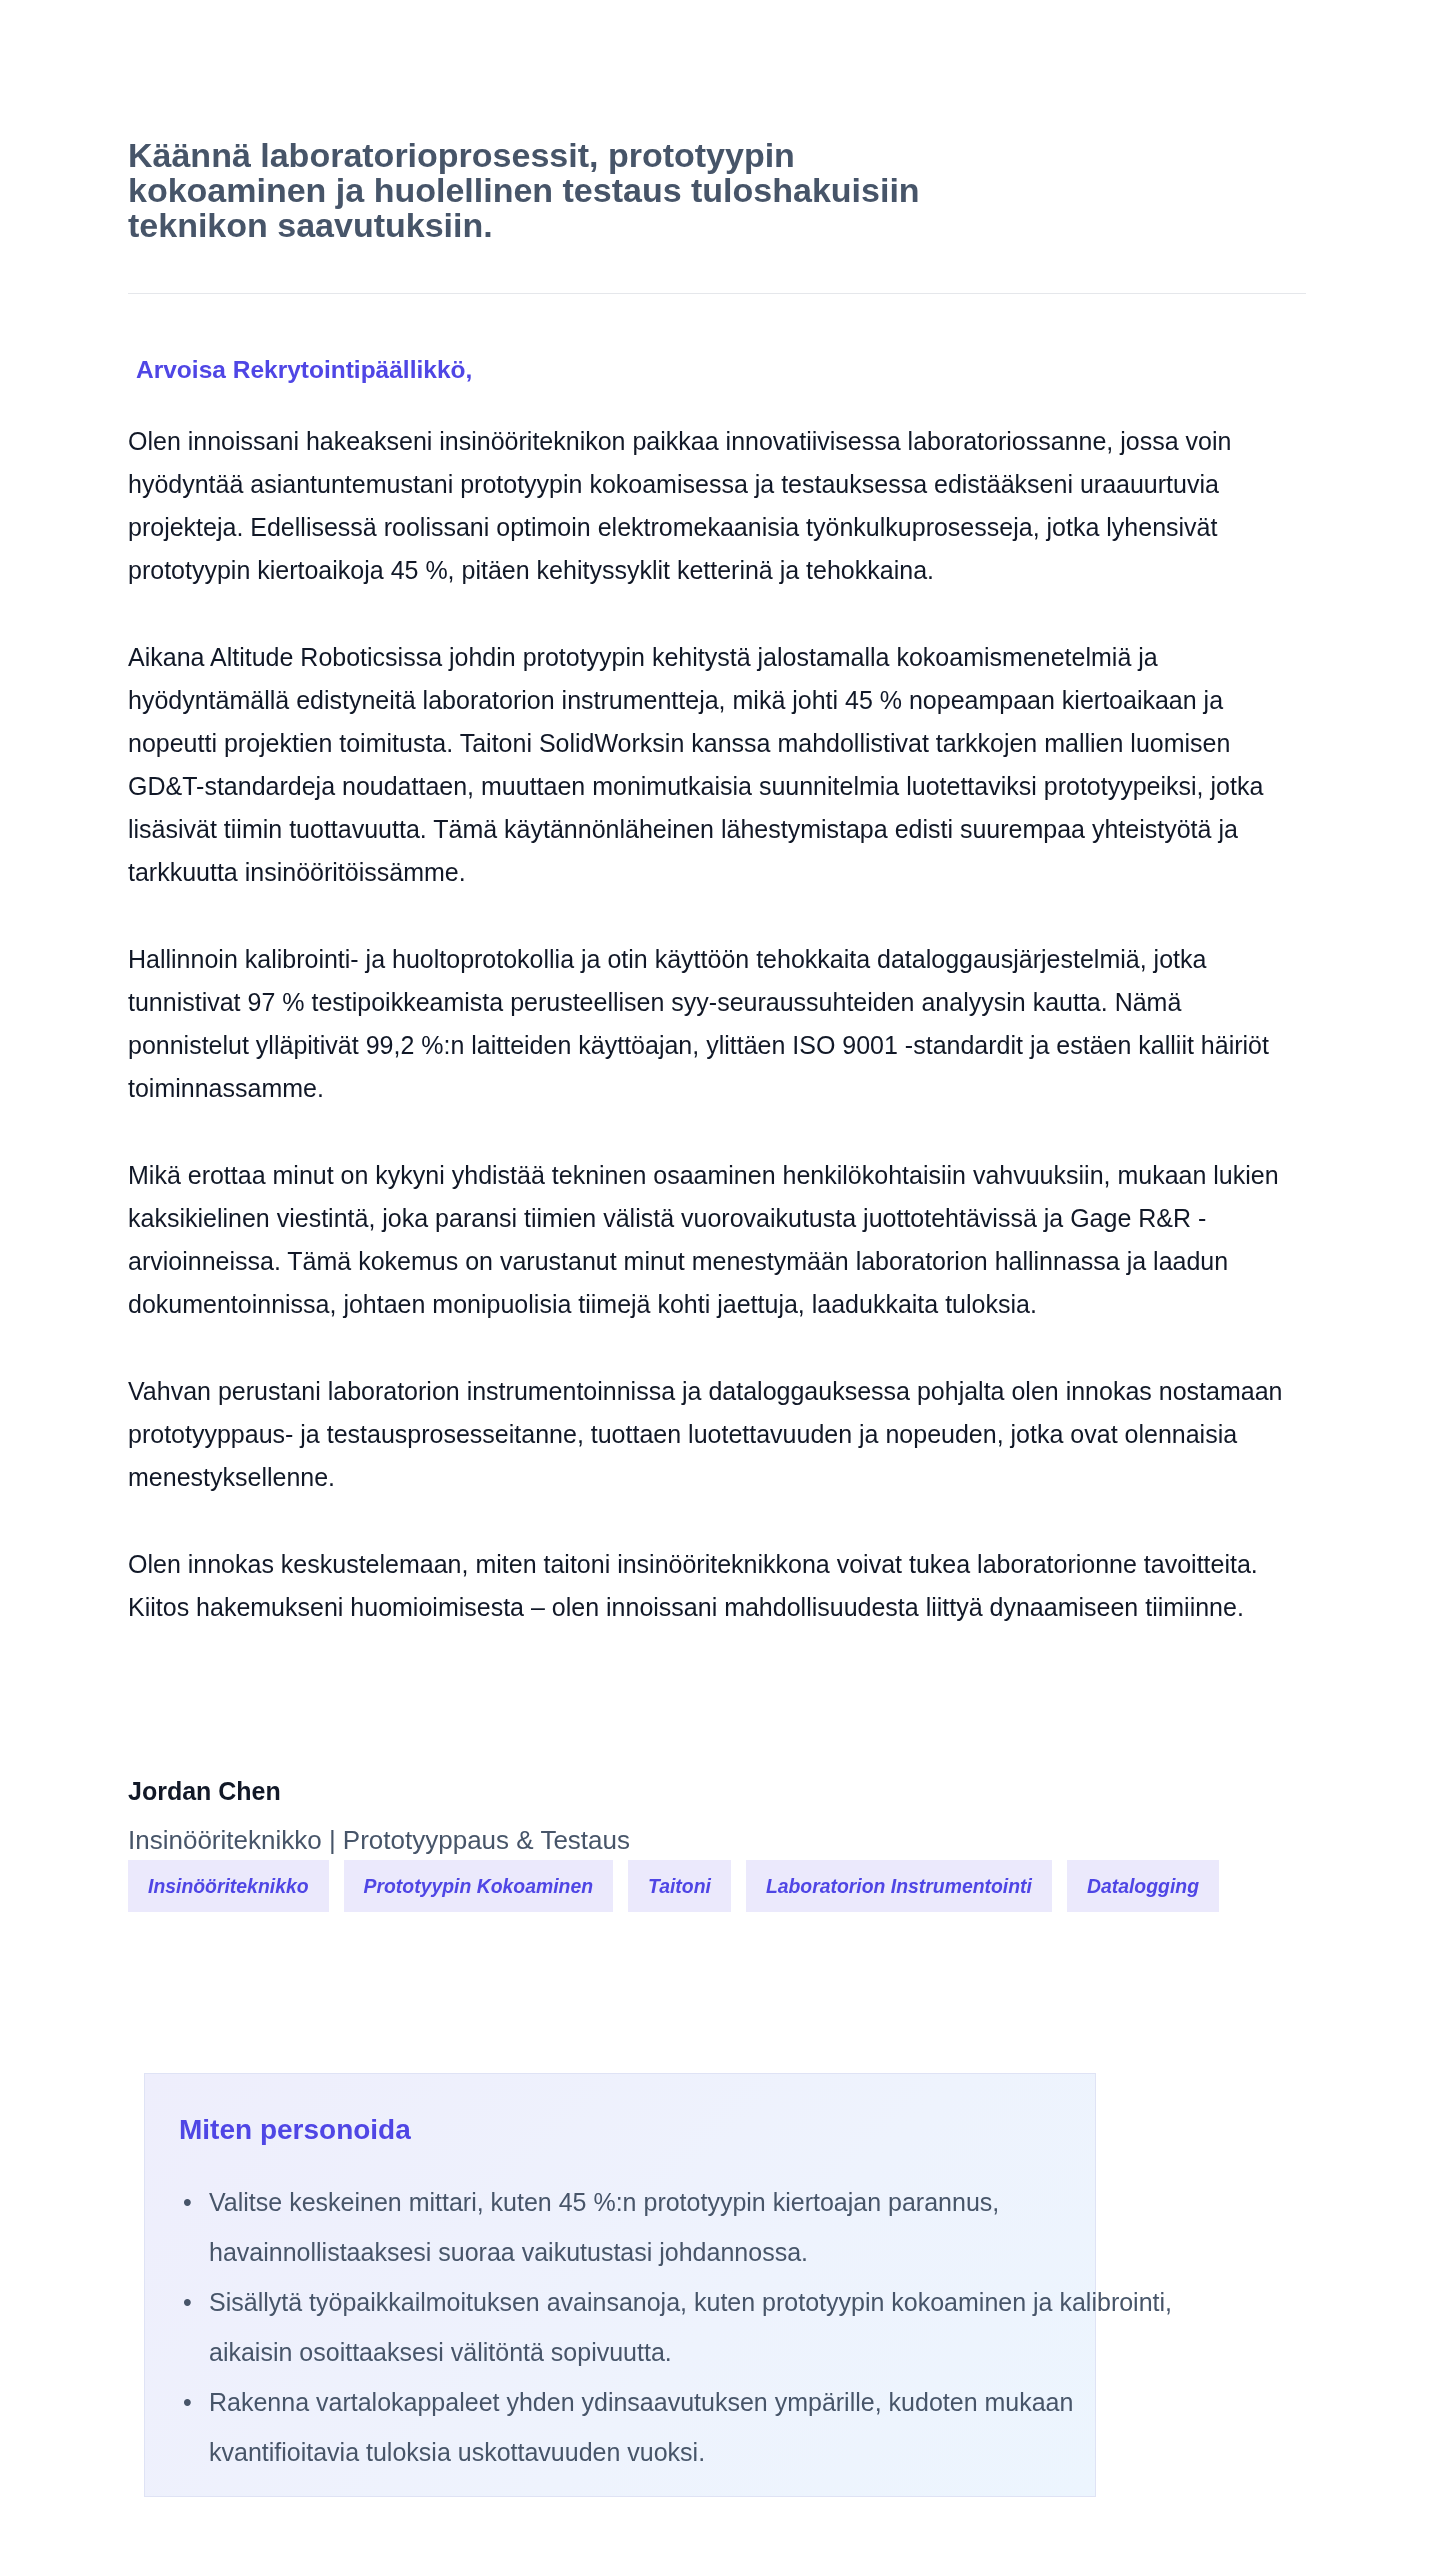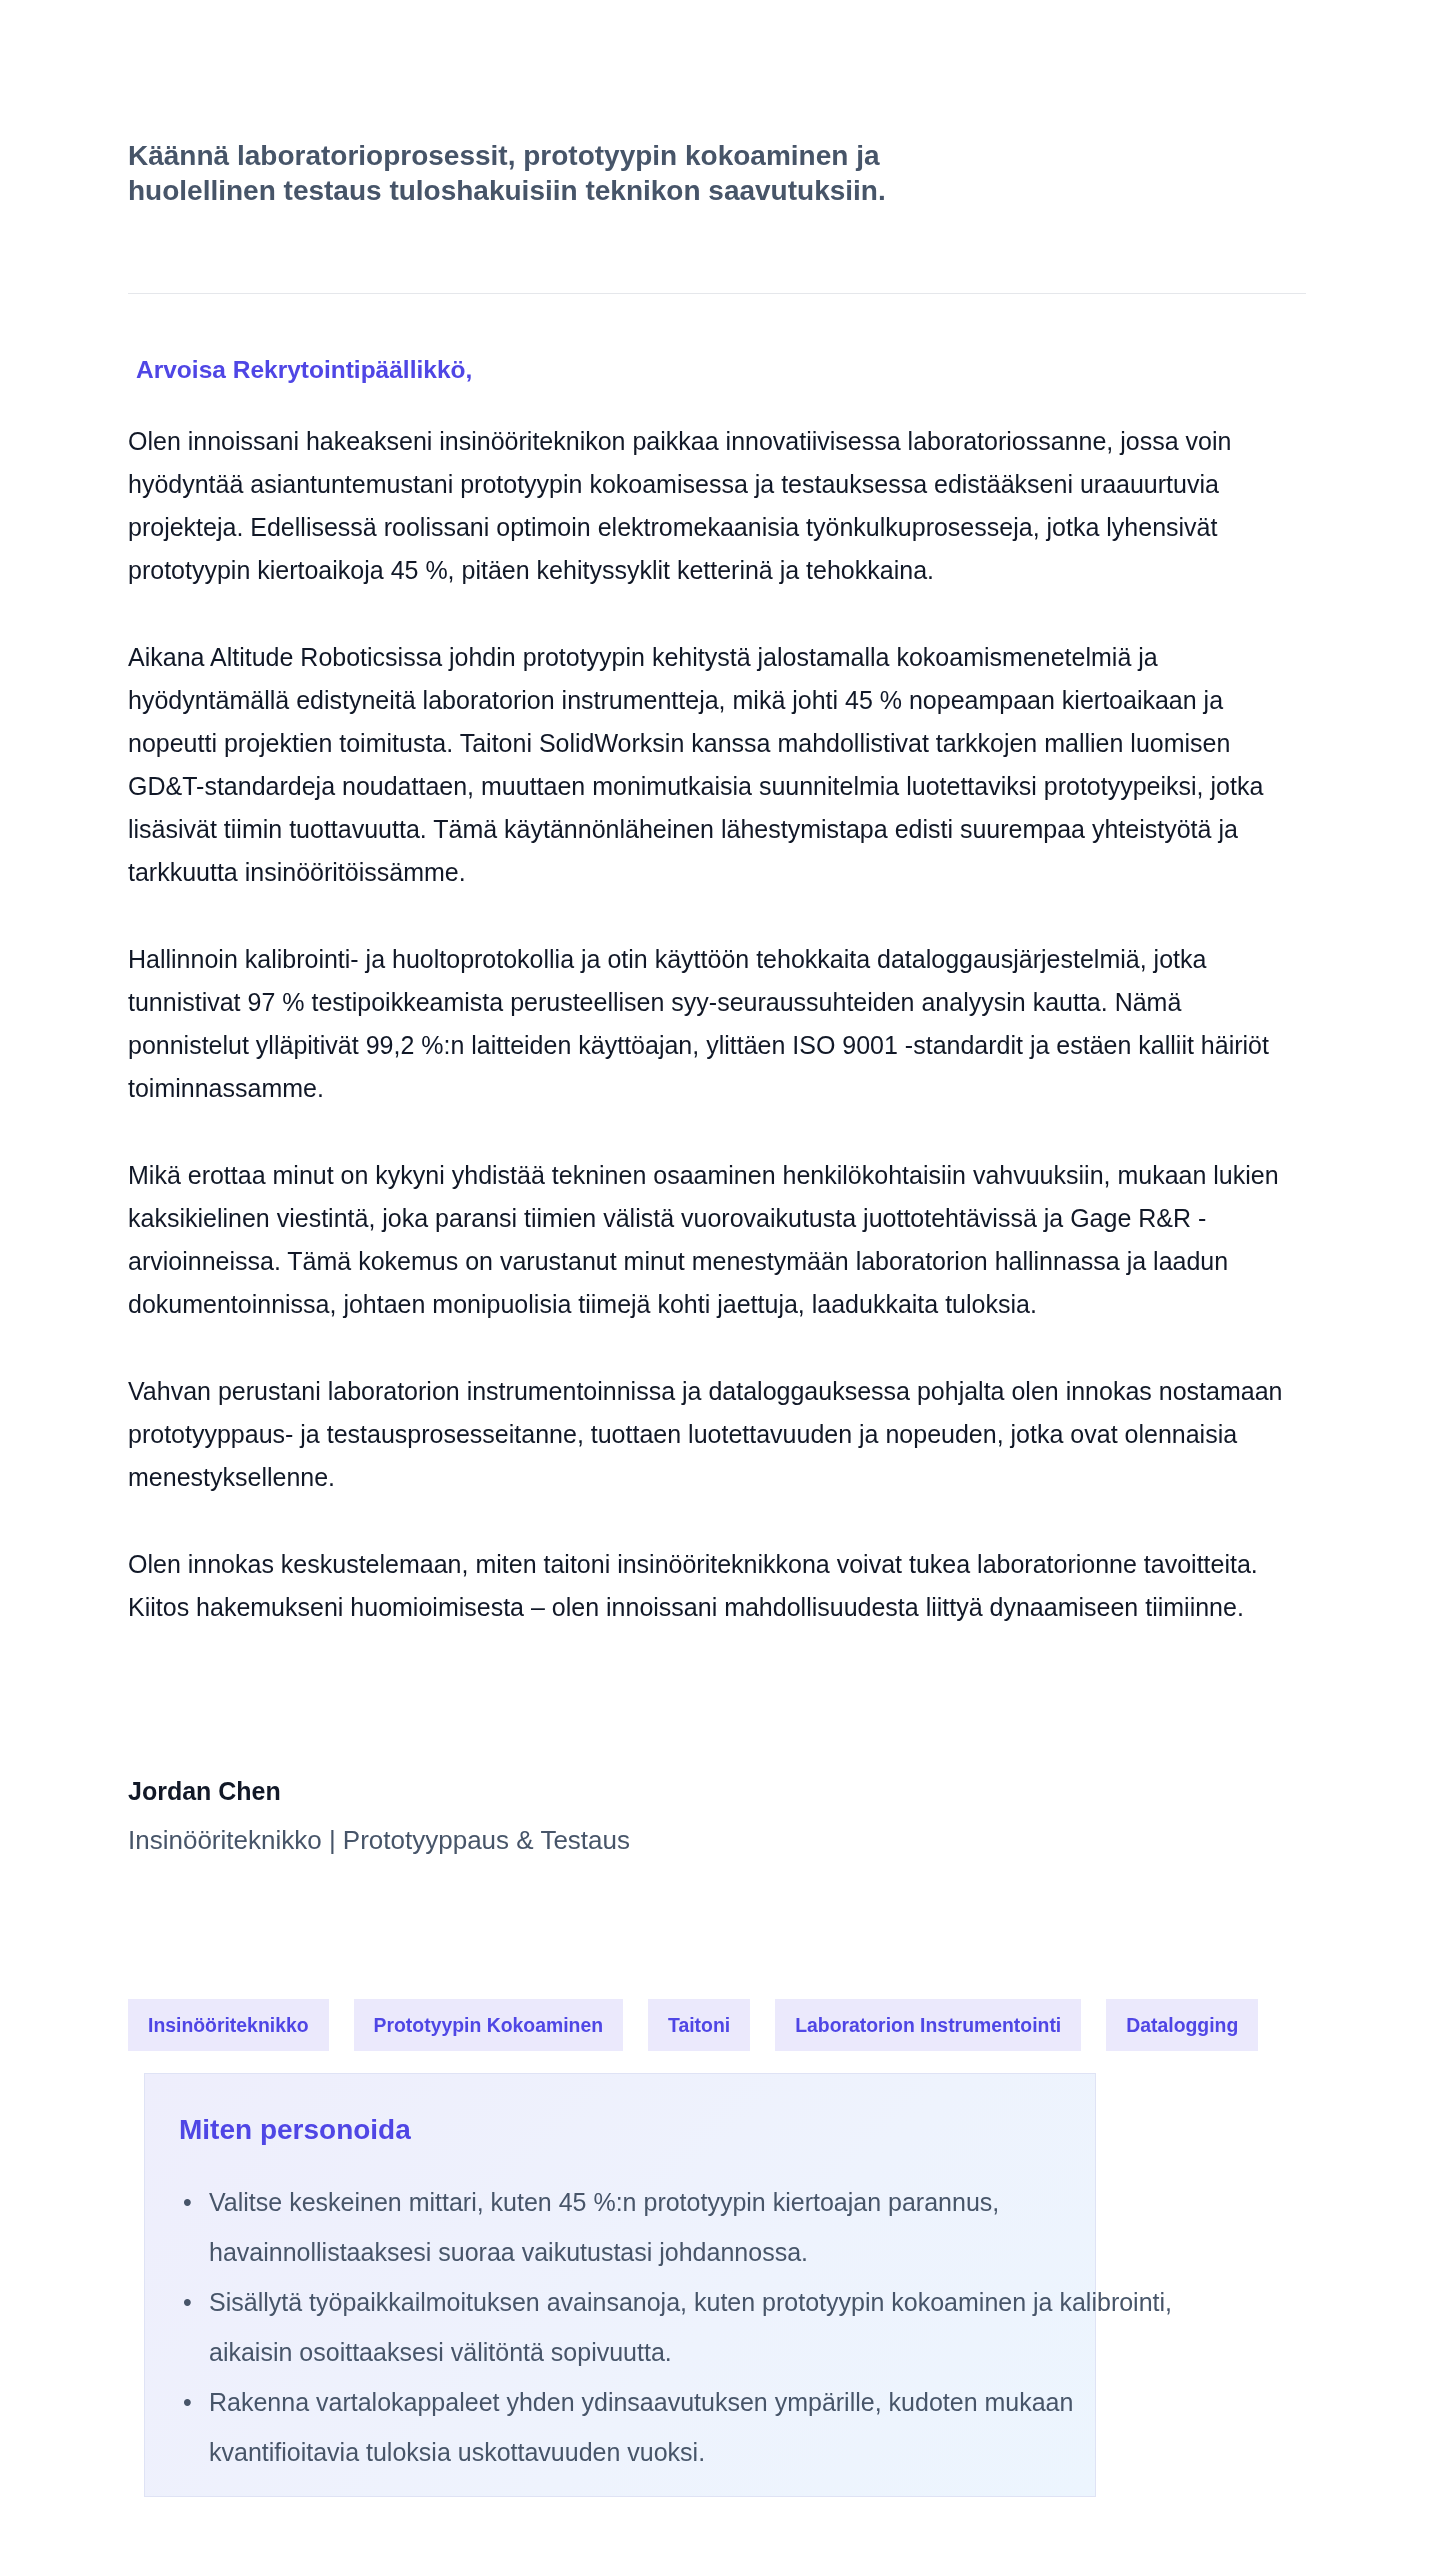--- a/index.html
+++ b/index.html
@@ -14,21 +14,21 @@
   .page { position: absolute; left: 128px; top: 0; width: 1178px; }
 
   .header { position: relative; height: 294px; border-bottom: 1.7px solid #e5e7eb; box-sizing: border-box; }
   .title {
     position: absolute; left: 0; top: 79px;
     font-size: 47px; font-weight: 700; color: #4f46e5; margin: 0; line-height: 57px;
     letter-spacing: -0.3px;
   }
   .subtitle {
     position: absolute; left: 0; top: 138px; width: 844px;
-    font-size: 28px; font-weight: 700; color: #475569; margin: 0; line-height: 35px;
+    font-size: 34px; font-weight: 700; color: #475569; margin: 0; line-height: 35px;
   }
   .meta {
     position: absolute; right: 0; top: 81px; width: 279px; text-align: right;
     font-size: 19.4px; color: #475569; line-height: 24.5px;
   }
   .meta .row { margin-bottom: 7.6px; }
   .meta .row.first { margin-bottom: 7.6px; }
   .meta b { color: #334155; font-weight: 700; }
 
   .salutation {
@@ -42,21 +42,21 @@
 
   .sig-name {
     position: absolute; left: 0; top: 1774px;
     font-size: 25px; font-weight: 700; color: #111827; line-height: 34px;
   }
   .sig-title {
     position: absolute; left: 0; top: 1823px;
     font-size: 26px; color: #475569; line-height: 34px;
   }
 
-  .tags { position: absolute; left: 0; top: 1999px; display: flex; gap: 25px; }
+  .tags { position: absolute; left: 0; top: 1860px; display: flex; gap: 15px; font-style: italic; }
   .tag {
     background: #ebe9fc; color: #4f46e5; font-size: 19.4px; font-weight: 600;
     height: 52px; line-height: 52px; padding: 0 20px; box-sizing: border-box;
     white-space: nowrap;
   }
 
   .tips {
     position: absolute; left: 16px; top: 2073px; width: 952px; height: 424px; box-sizing: border-box;
     border: 1.7px solid #dfe3f5;
     background: linear-gradient(135deg, #eeeefc 0%, #eef3fd 60%, #ecf5fe 100%);

